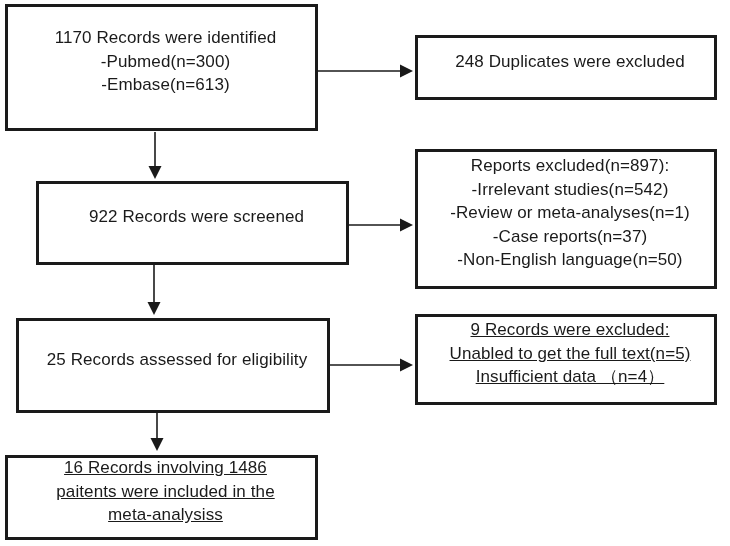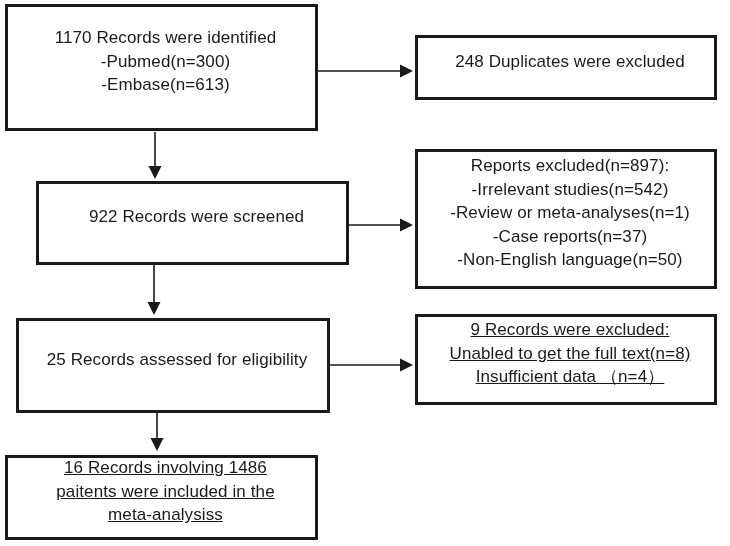--- a/index.html
+++ b/index.html
@@ -108,21 +108,21 @@
     <div class="line">-Case reports(n=37)</div>
     <div class="line">-Non-English language(n=50)</div>
   </div>
 
   <div class="box" id="box-eligibility">
     <div class="line">25 Records assessed for eligibility</div>
   </div>
 
   <div class="box" id="box-records-excluded">
     <div class="line">9 Records were excluded:</div>
-    <div class="line">Unabled to get the full text(n=8)</div>
+    <div class="line">Unabled to get the full text(n=5)</div>
     <div class="line">Insufficient data （n=4）</div>
   </div>
 
   <div class="box" id="box-included">
     <div class="line">16 Records involving 1486</div>
     <div class="line">paitents were included in the</div>
     <div class="line">meta-analysiss</div>
   </div>
 
 </div>

